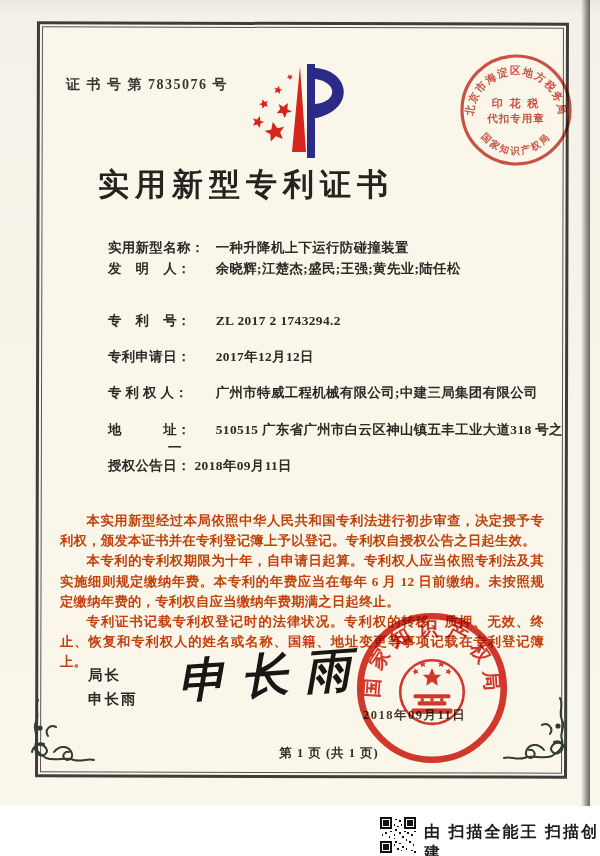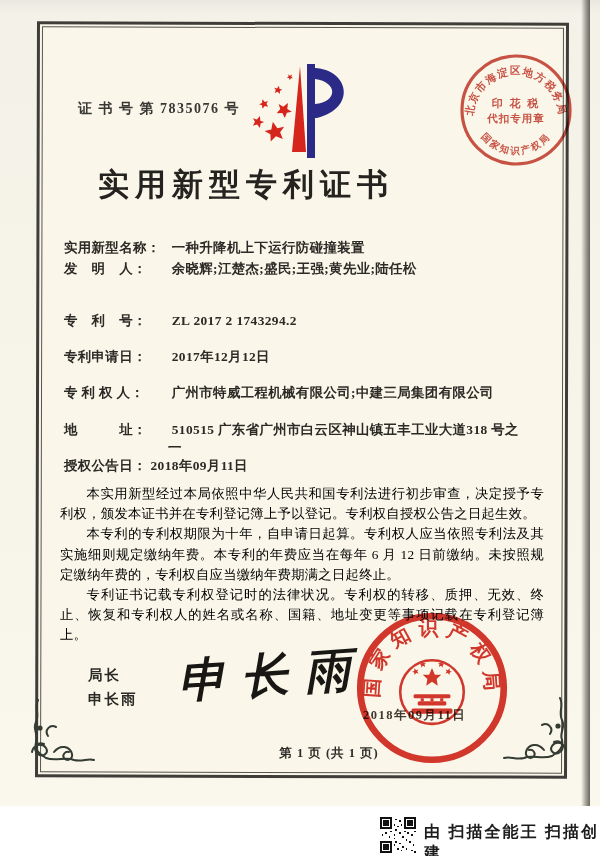--- a/index.html
+++ b/index.html
@@ -7,31 +7,31 @@
        font-family:"Liberation Serif","DejaVu Serif",serif;}
   .sheet{position:absolute;left:0;top:0;width:600px;height:812px;
          background:linear-gradient(180deg,#e9e7df 0,#f4f2e8 14px,#f7f4e9 60%,#faf7ec 100%);}
   .right-edge{position:absolute;right:10px;top:0;width:9px;height:806px;
          background:linear-gradient(90deg,rgba(150,148,140,0),rgba(95,92,86,.55) 55%,rgba(55,53,48,.75));}
   .bottom-strip{position:absolute;left:0;top:806px;width:600px;height:50px;background:#ffffff;}
   .frame{position:absolute;left:36px;top:22px;width:526px;height:750px;
          border:3px solid #3e3d39;background:#faf7ea;transform:rotate(.15deg);}
   .frame::after{content:"";position:absolute;inset:2px;border:1.5px solid #56554e;pointer-events:none;}
   .abs{position:absolute;}
-  .cert-no{left:78px;top:76px;font-size:14px;font-weight:700;letter-spacing:1.5px;color:#383734;margin-top:24px;}
+  .cert-no{left:66px;top:76px;font-size:14px;font-weight:700;letter-spacing:1.5px;color:#383734;}
   .title{left:36px;top:164px;width:420px;text-align:center;font-size:31px;font-weight:700;
          letter-spacing:6px;color:#24231f;}
   .fields{color:#2c2a26;font-size:13.4px;font-weight:700;letter-spacing:.4px;}
   .field-row{position:absolute;left:64px;width:470px;white-space:nowrap;}
-  .flabel{display:inline-block;min-width:104px;}
+  .flabel{display:inline-block;min-width:104px;margin-left:44px;}
   .fvalue{}
   .fline2{display:block;margin-left:104px;}
   .grant-right{position:absolute;left:268px;top:0;}
-  .paras{left:60px;top:484px;width:484px;font-size:13.3px;line-height:1.52;
-         text-align:justify;color:#000000;font-weight:400;letter-spacing:.3px;}
+  .paras{left:60px;top:511px;width:484px;font-size:13.3px;line-height:1.52;
+         text-align:justify;color:#c2410c;font-weight:700;letter-spacing:.3px;}
   .paras p{margin:0;text-indent:2em;}
   .director{left:88px;font-size:14.5px;font-weight:700;color:#2c2a26;letter-spacing:2px;text-align:center;}
   .signature{left:178px;top:644px;font-size:47px;color:#191714;font-style:italic;
          letter-spacing:16px;transform:rotate(-4deg);font-weight:600;}
   .seal-date{left:363px;top:707px;font-size:12.5px;font-weight:700;color:#42382d;letter-spacing:1.5px;z-index:1;}
   .main-seal{left:350px;top:606px;z-index:2;mix-blend-mode:multiply;opacity:.93;pointer-events:none;}
   .tax-seal{left:456px;top:50px;mix-blend-mode:multiply;opacity:.85;}
   .logo{left:243px;top:60px;}
   .page-footer{left:36px;top:745px;width:586px;text-align:center;font-size:12.5px;
          font-weight:700;color:#2e2d29;letter-spacing:1px;}

